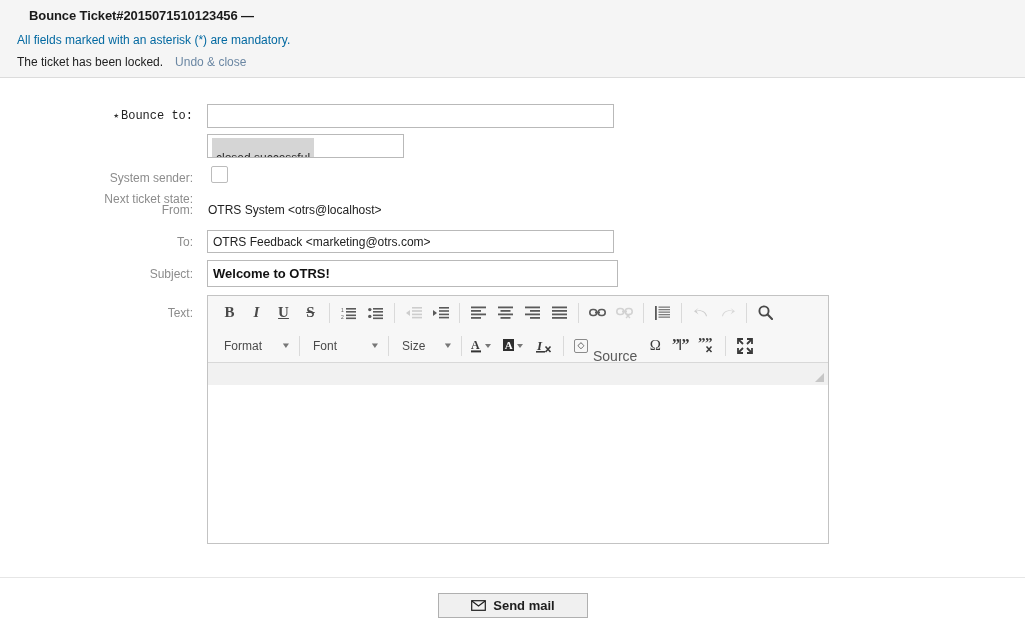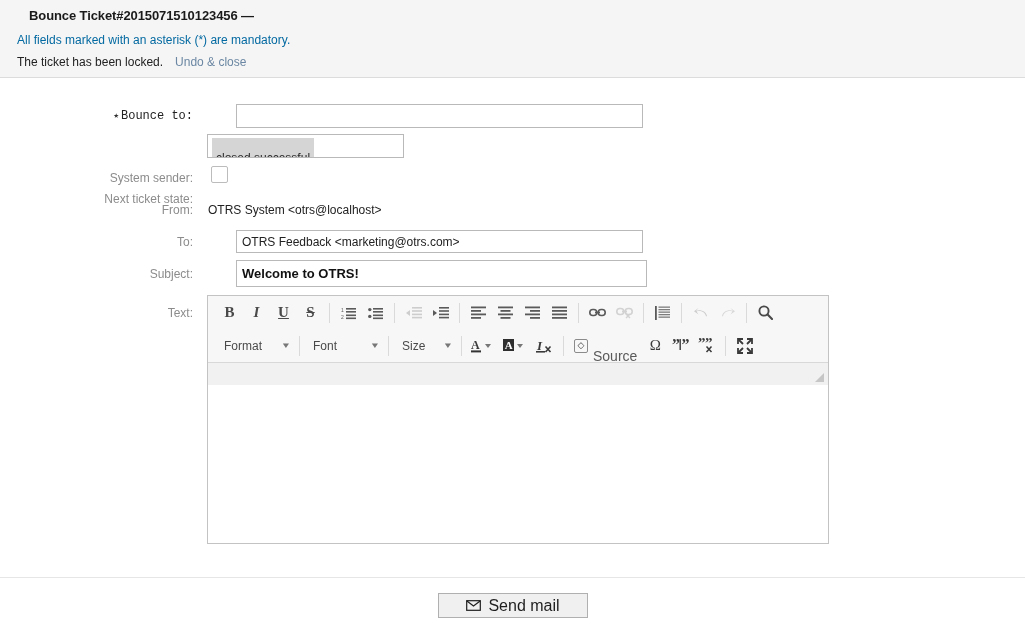--- a/index.html
+++ b/index.html
@@ -51,21 +51,21 @@
     color: #333333; font-size: 9px; margin-right: 2px;
     position: relative; top: -1px;
   }
 
   .txtinput {
     position: absolute; left: 207px;
     height: 22px; background: #ffffff;
     border: 1px solid #b9b9b9;
     font-family: "Liberation Sans", sans-serif;
     font-size: 12px; color: #222222;
-    padding: 0 5px; outline: none; margin-left: 29px;
+    padding: 0 5px; outline: none;
   }
 
   
   #row-bounce { top: 26px; }
   #lbl-bounce { top: 5px; }
   #input-bounce { top: 0px; width: 407px; height: 24px; }
 
   
   #row-state { top: 56px; }
   #lbl-state { top: 22px; margin-top: 36px; }
@@ -219,21 +219,21 @@
   }
   #send-btn {
     position: absolute; left: 438px; top: 593px;
     width: 150px; height: 25px;
     background: #f0f0f0;
     border: 1px solid #b0b0b0;
     display: flex; align-items: center; justify-content: center;
     gap: 7px; cursor: pointer;
   }
   #send-btn-label {
-    font-size: 16px; font-weight: normal; color: #1e1e1e;
+    font-size: 13px; font-weight: bold; color: #1e1e1e;
   }
   #envelope-icon { display: block; color: #222; }
 </style>
 </head>
 <body>
 
 <div id="header">
   <div id="header-title">Bounce Ticket#2015071510123456 —</div>
   <div id="header-mandatory">All fields marked with an asterisk (*) are mandatory.</div>
   <div id="header-locked-row">

